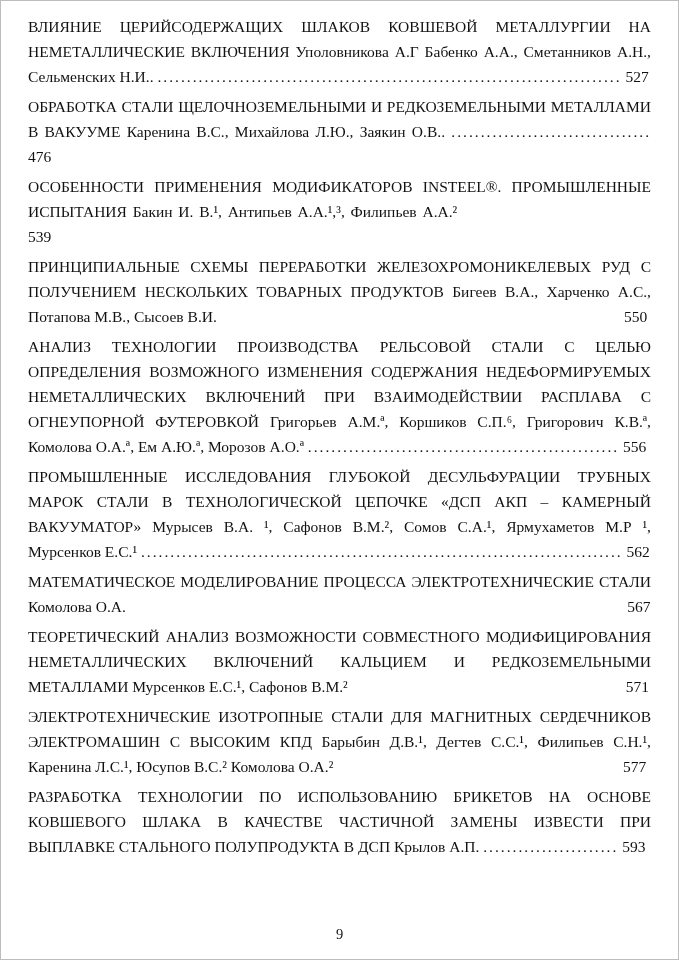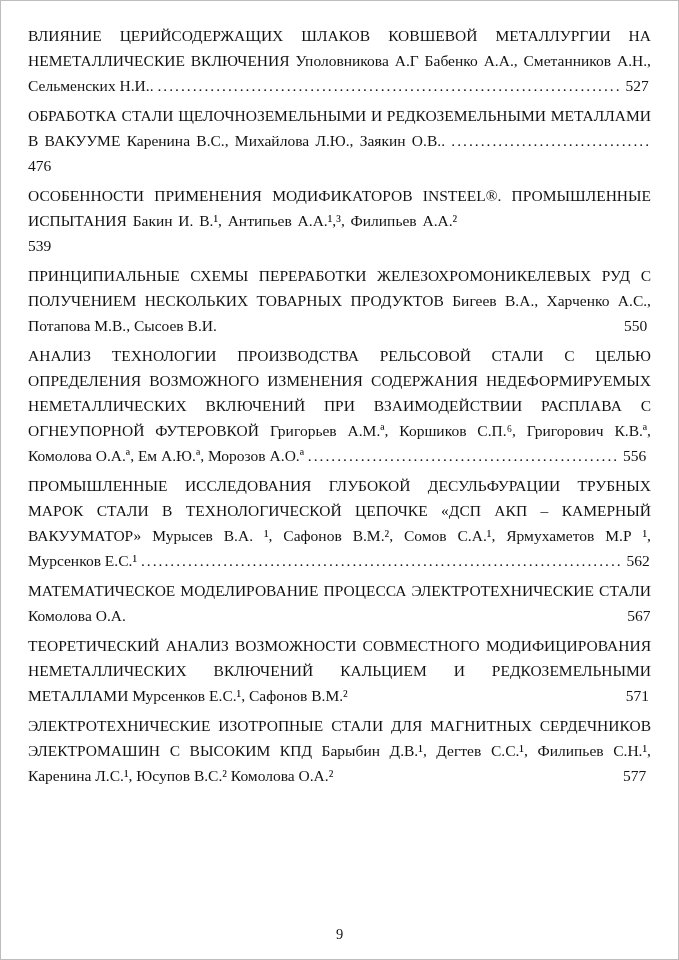--- a/index.html
+++ b/index.html
@@ -7,21 +7,21 @@
   body {
     width: 679px; height: 960px;
     background: #ffffff;
     color: #121212;
     font-family: "Liberation Serif", "DejaVu Serif", serif;
   }
   .page {
     position: relative;
     width: 679px; height: 960px;
     border: 1px solid #bdbdbd;
-    padding: 22px 27px 46px 27px;
+    padding: 13px 27px 46px 27px;
     overflow: hidden;
     background: #ffffff;
   }
   .toc { width: 100%; }
   .entry {
     font-size: 15.5px;
     line-height: 25px;
     text-align: justify;
     margin: 0 0 5px 0;
   }
@@ -53,20 +53,21 @@
     <div class="entry"><span class="title">АНАЛИЗ ТЕХНОЛОГИИ ПРОИЗВОДСТВА РЕЛЬСОВОЙ СТАЛИ С ЦЕЛЬЮ ОПРЕДЕЛЕНИЯ ВОЗМОЖНОГО ИЗМЕНЕНИЯ СОДЕРЖАНИЯ НЕДЕФОРМИРУЕМЫХ НЕМЕТАЛЛИЧЕСКИХ ВКЛЮЧЕНИЙ ПРИ ВЗАИМОДЕЙСТВИИ РАСПЛАВА С ОГНЕУПОРНОЙ ФУТЕРОВКОЙ</span> <span class="authors">Григорьев А.М.ª, Коршиков С.П.⁶, Григорович К.В.ª, Комолова О.А.ª, Ем А.Ю.ª, Морозов А.О.ª</span> <span class="leader">.....................................................</span> <span class="pagenum">556</span></div>
 
     <div class="entry"><span class="title">ПРОМЫШЛЕННЫЕ ИССЛЕДОВАНИЯ ГЛУБОКОЙ ДЕСУЛЬФУРАЦИИ ТРУБНЫХ МАРОК СТАЛИ В ТЕХНОЛОГИЧЕСКОЙ ЦЕПОЧКЕ «ДСП  АКП – КАМЕРНЫЙ ВАКУУМАТОР»</span> <span class="authors">Мурысев В.А. ¹, Сафонов В.М.², Сомов С.А.¹, Ярмухаметов М.Р ¹, Мурсенков Е.С.¹</span> <span class="leader">..................................................................................</span> <span class="pagenum">562</span></div>
 
     <div class="entry"><span class="title">МАТЕМАТИЧЕСКОЕ МОДЕЛИРОВАНИЕ ПРОЦЕССА ЭЛЕКТРОТЕХНИЧЕСКИЕ СТАЛИ</span> <span class="authors">Комолова О.А.</span> <span class="leader blank">....................................................................................</span> <span class="pagenum">567</span></div>
 
     <div class="entry"><span class="title">ТЕОРЕТИЧЕСКИЙ АНАЛИЗ ВОЗМОЖНОСТИ СОВМЕСТНОГО МОДИФИЦИРОВАНИЯ НЕМЕТАЛЛИЧЕСКИХ ВКЛЮЧЕНИЙ КАЛЬЦИЕМ И РЕДКОЗЕМЕЛЬНЫМИ МЕТАЛЛАМИ</span> <span class="authors">Мурсенков Е.С.¹, Сафонов В.М.²</span> <span class="leader blank">..............................................</span> <span class="pagenum">571</span></div>
 
     <div class="entry"><span class="title">ЭЛЕКТРОТЕХНИЧЕСКИЕ ИЗОТРОПНЫЕ СТАЛИ ДЛЯ МАГНИТНЫХ СЕРДЕЧНИКОВ ЭЛЕКТРОМАШИН С ВЫСОКИМ КПД</span> <span class="authors">Барыбин Д.В.¹, Дегтев С.С.¹, Филипьев С.Н.¹, Каренина Л.С.¹, Юсупов В.С.² Комолова О.А.²</span> <span class="leader blank">................................................</span> <span class="pagenum">577</span></div>
 
+    <div class="entry"><span class="title">РАЗРАБОТКА ТЕХНОЛОГИИ ПО ИСПОЛЬЗОВАНИЮ БРИКЕТОВ НА ОСНОВЕ КОВШЕВОГО ШЛАКА В КАЧЕСТВЕ ЧАСТИЧНОЙ ЗАМЕНЫ ИЗВЕСТИ ПРИ ВЫПЛАВКЕ СТАЛЬНОГО ПОЛУПРОДУКТА В ДСП</span> <span class="authors">Крылов А.П.</span> <span class="leader">.......................</span> <span class="pagenum">593</span></div>
 
 
   </main>
 
   <footer class="footer">
     <span>9</span>
   </footer>
 
 </div>
 

